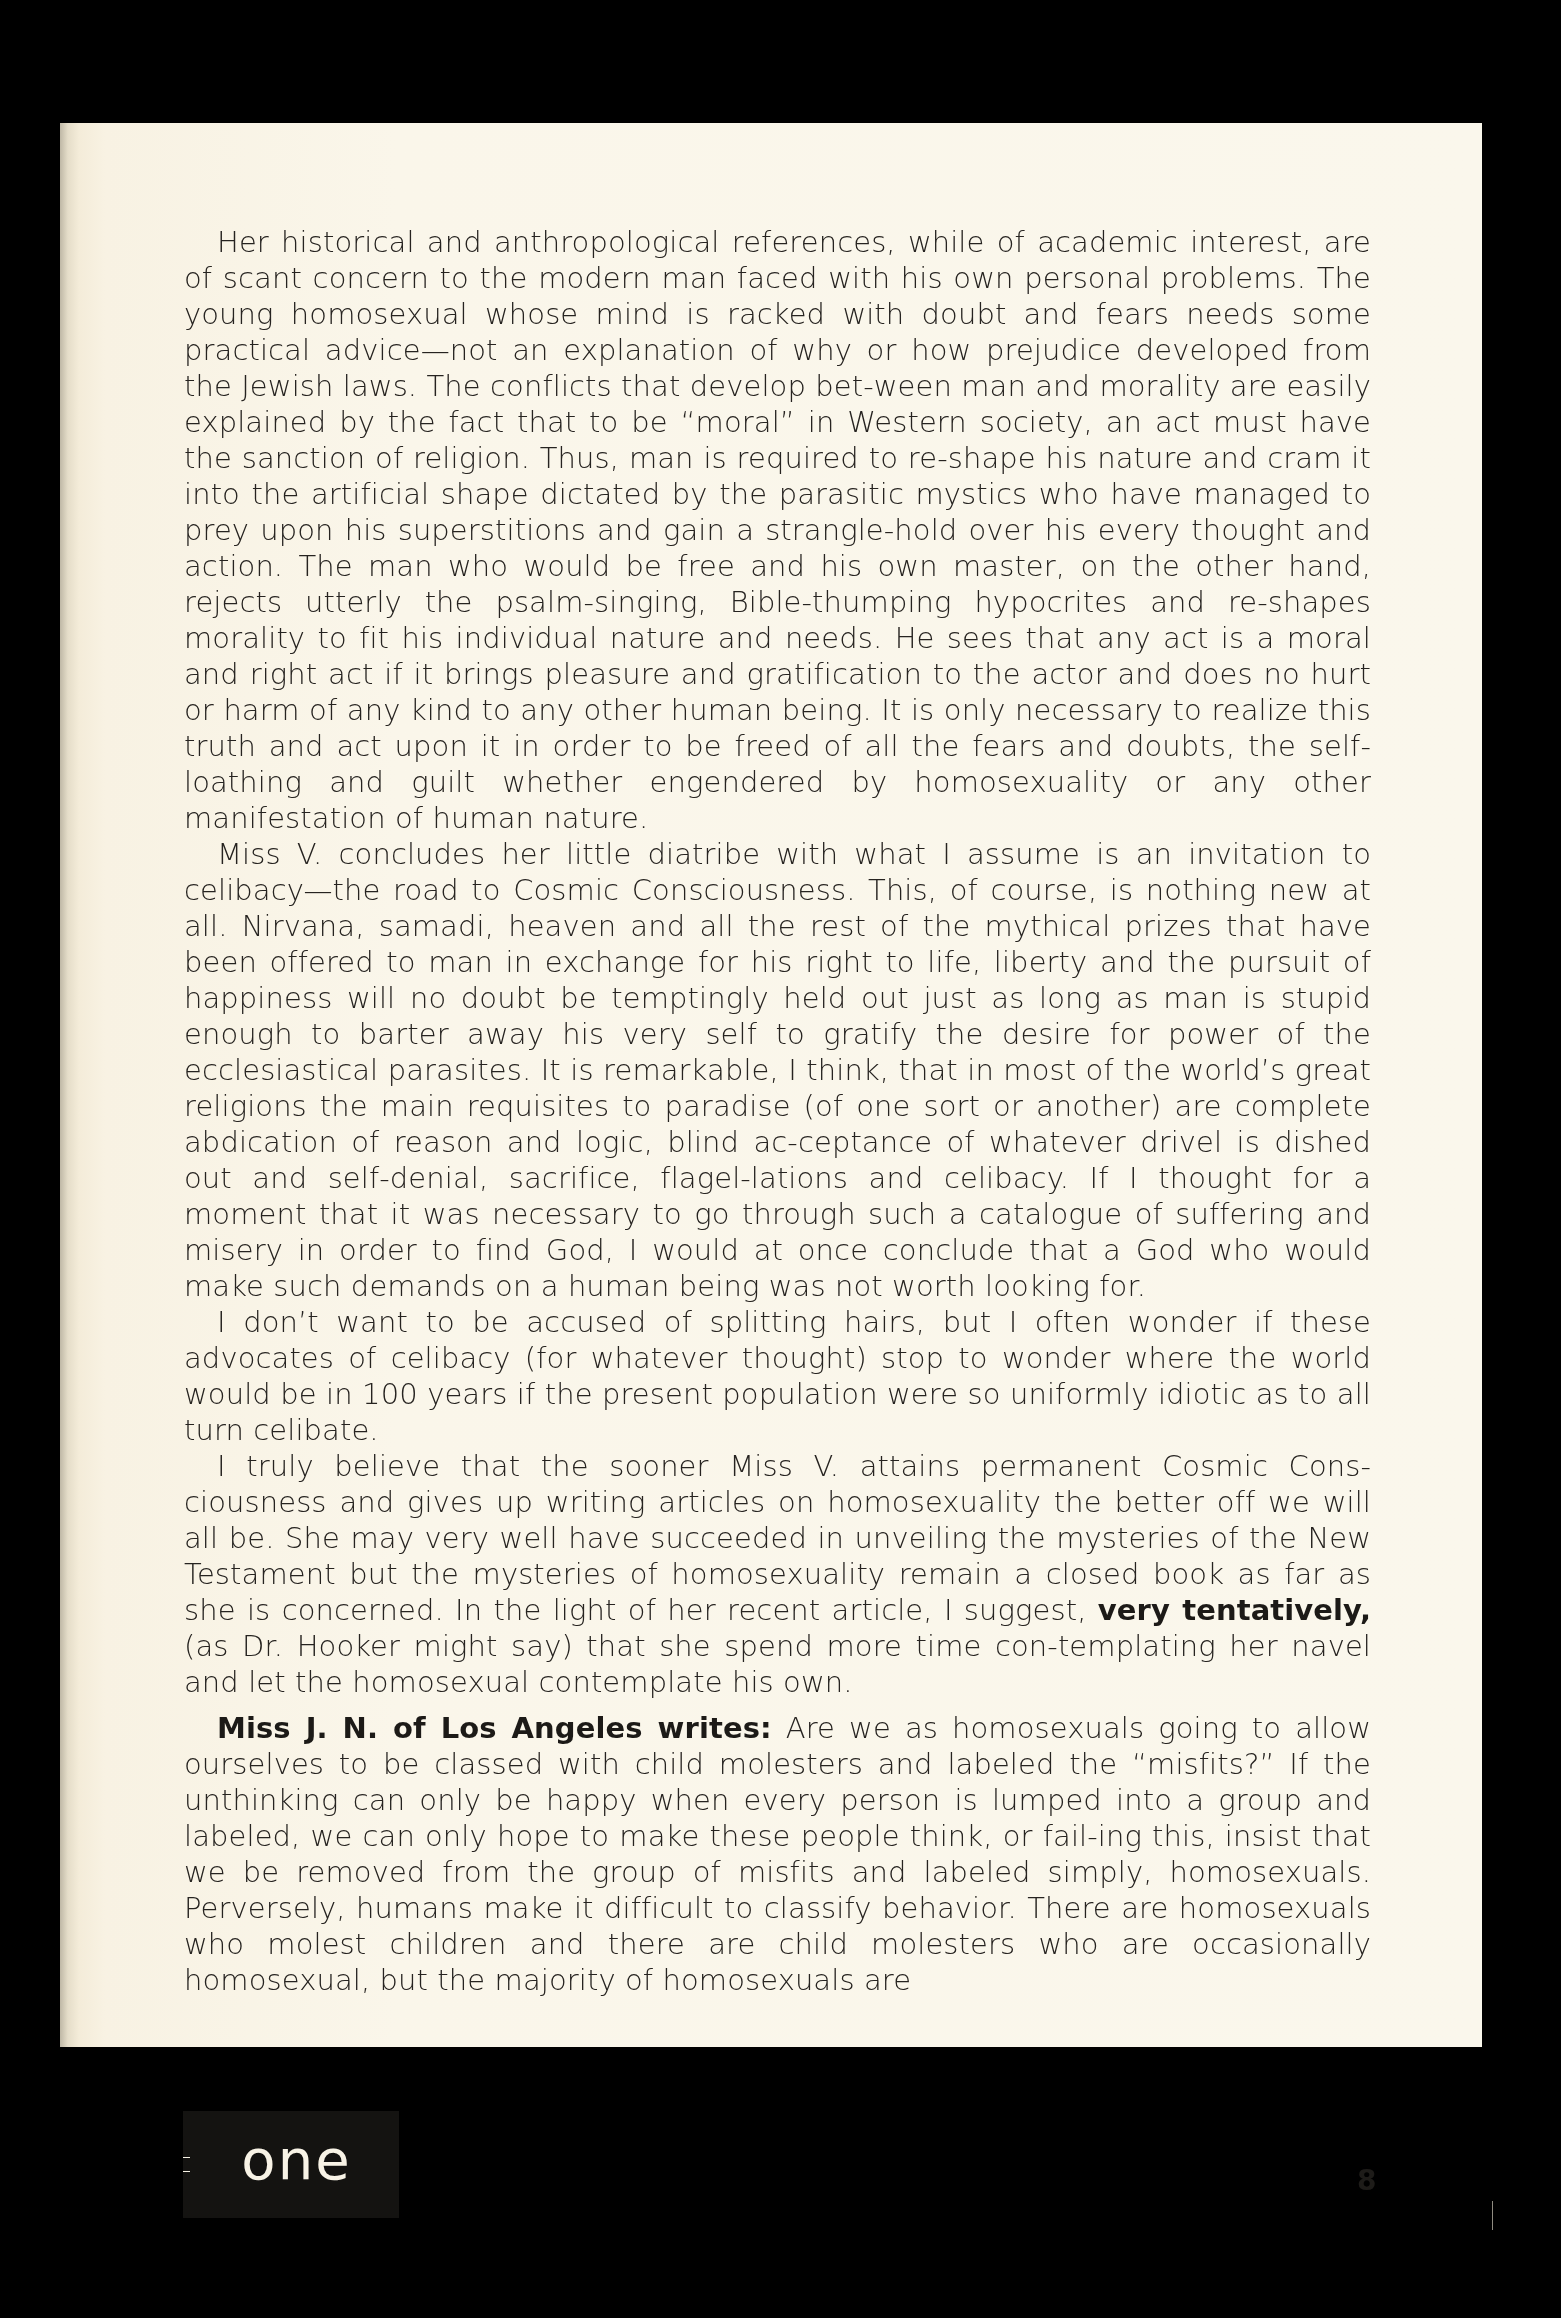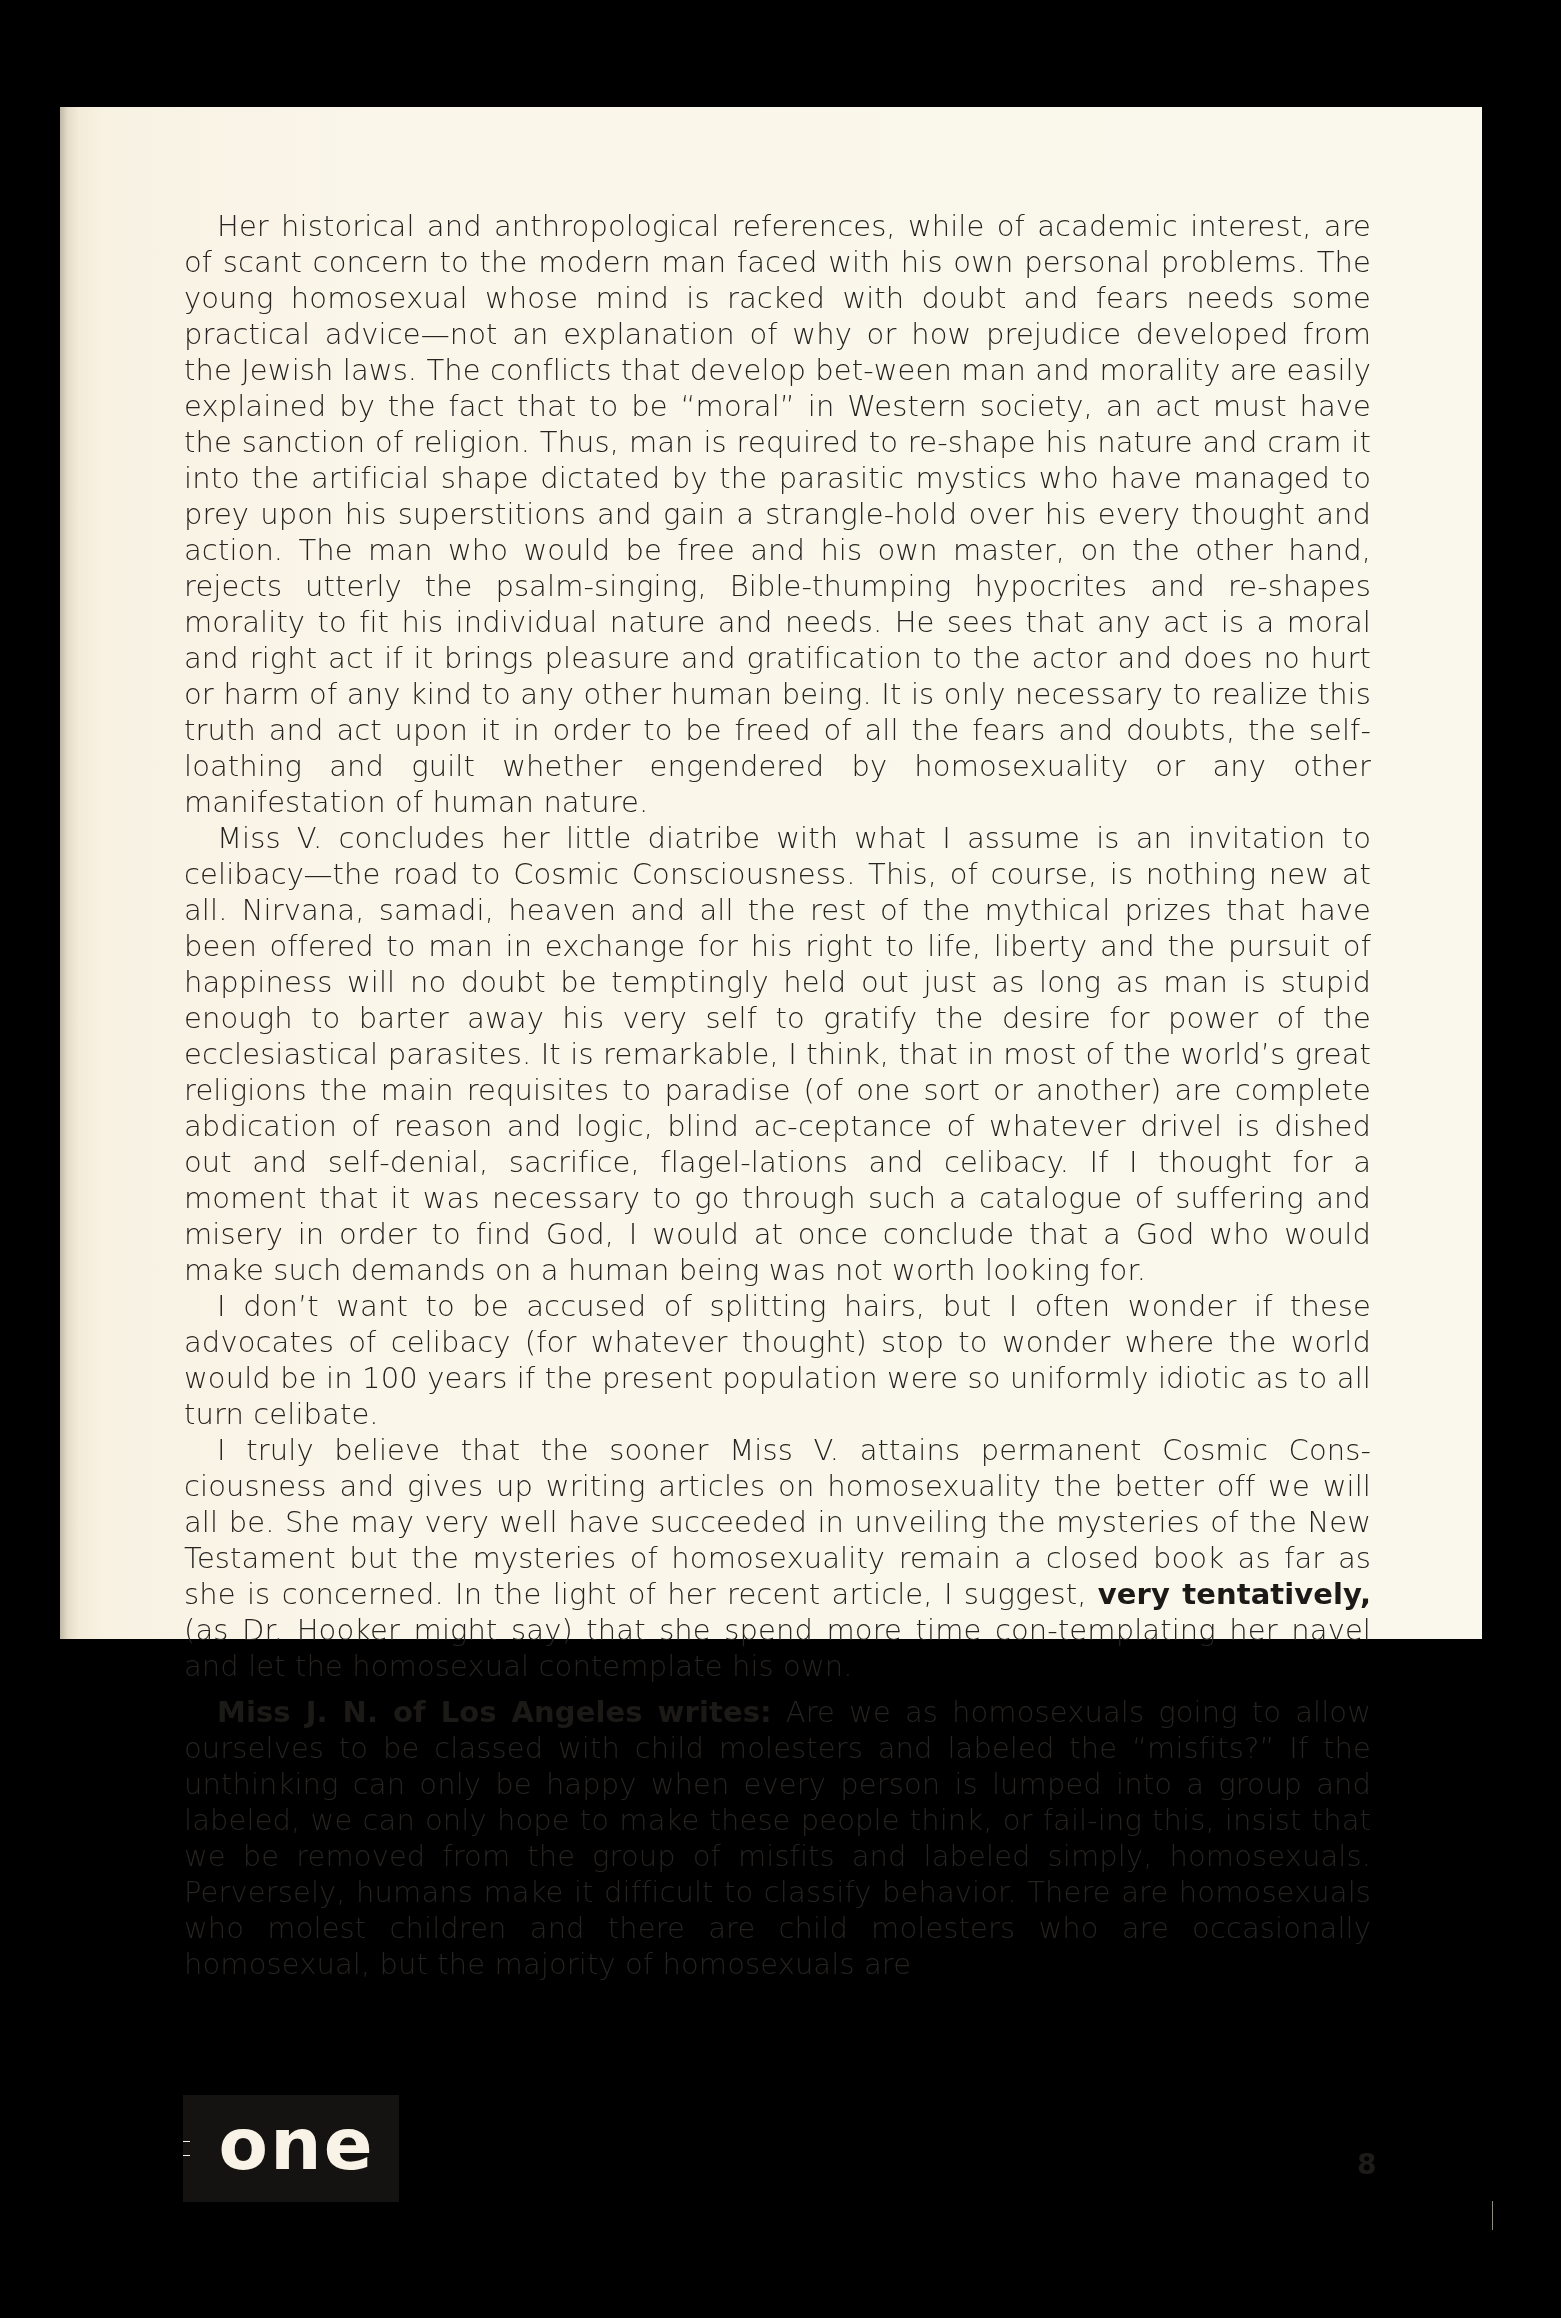--- a/index.html
+++ b/index.html
@@ -9,23 +9,23 @@
     }
     body {
       width: 1562px;
       height: 2319px;
       position: relative;
       overflow: hidden;
     }
     .page {
       position: absolute;
       left: 60px;
-      top: 107px;
+      top: 123px;
       width: 1422px;
-      height: 1532px;
+      height: 1924px;
       background: #f8f3e6;
       background-image: linear-gradient(90deg, #bfb8a6 0px, #e5ddc9 7.9px, #f4ecd9 19px, #f8f2e3 45px, #faf6ea 337px, #faf7ec 1422px);
     }
     .text-block {
       position: absolute;
       left: 124px;
       top: 101px;
       width: 1187px;
       font-family: "DejaVu Sans", sans-serif;
       font-size: 29px;
@@ -54,22 +54,22 @@
       top: 1988px;
       width: 216px;
       height: 107px;
       background: #141311;
       display: flex;
       align-items: center;
       justify-content: center;
     }
     .logo-text {
       font-family: "DejaVu Sans", sans-serif;
-      font-weight: bold;
-      font-size: 72px;
+      font-weight: normal;
+      font-size: 56px;
       line-height: 1;
       color: #f8f3e6;
       letter-spacing: 2.2px;
       margin-top: -10px;
       margin-left: 11.2px;
     }
     .logo-notch {
       position: absolute;
       left: 0;
       top: 46px;

